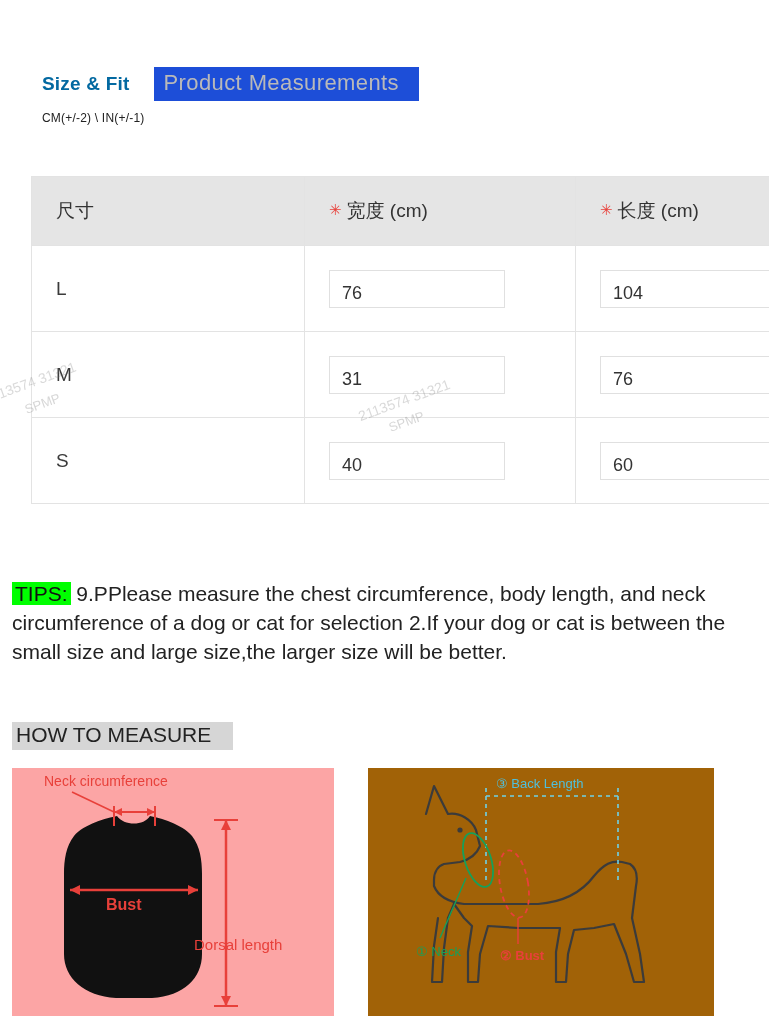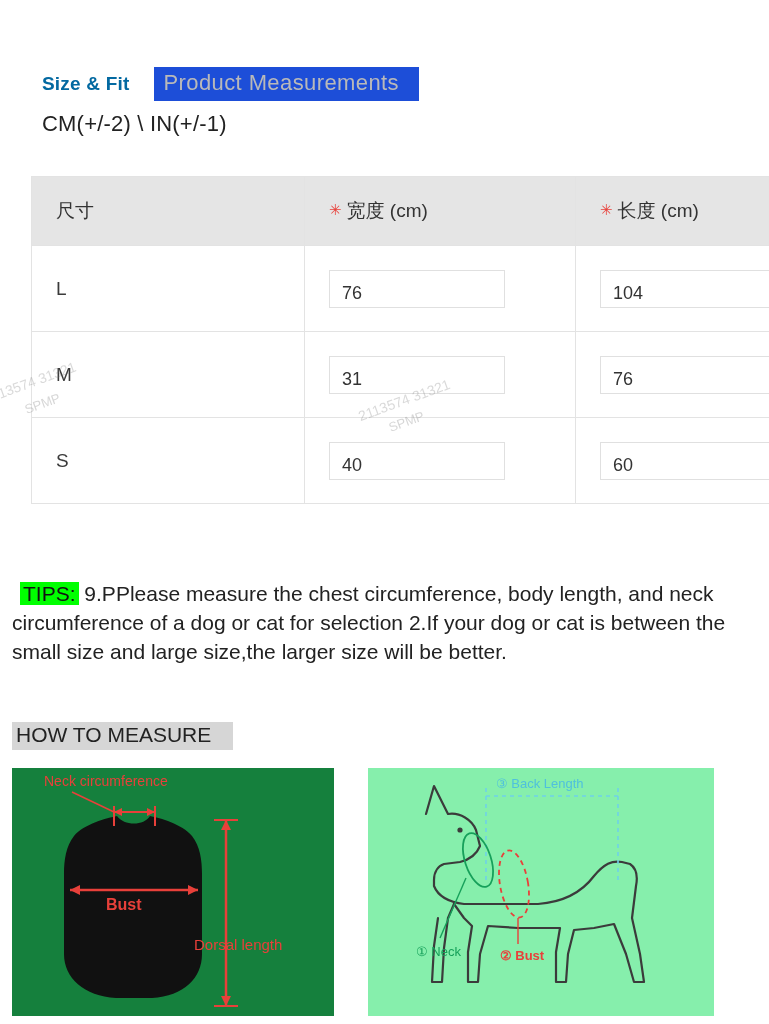--- a/index.html
+++ b/index.html
@@ -43,21 +43,21 @@
   .title-badge {
     margin-left: 24px;
     font-size: 22px;
     color: #b9b9b9;
     background: #1d4ed8;
     padding: 3px 20px 5px 10px;
     letter-spacing: 0.4px;
   }
   .subtitle {
     margin-top: 10px;
-    font-size: 22px;
+    font-size: 12px;
     color: #222;
     letter-spacing: 0.2px;
   }
 
   
   .size-table {
     position: absolute;
     left: 31px;
     top: 176px;
     width: 668px;
@@ -142,21 +142,20 @@
     width: 748px;
     font-size: 21px;
     line-height: 1.38;
     color: #222;
   }
   .tips-label {
     background: #00ff00;
     color: #111;
     font-weight: normal;
     padding: 0 3px;
-    margin-left: 8px;
   }
   .tips p {
     margin: 0;
   }
   .how-to {
     position: absolute;
     left: 12px;
     top: 722px;
     font-size: 21px;
     color: #222;
@@ -170,29 +169,29 @@
     left: 12px;
     top: 768px;
     width: 748px;
     height: 248px;
     display: flex;
   }
   .fig-left {
     position: relative;
     width: 322px;
     height: 248px;
-    background: #15803d;
+    background: #fca5a5;
     text-align: center;
   }
   .fig-right {
     position: relative;
     width: 346px;
     height: 248px;
     margin-left: 34px;
-    background: #86efac;
+    background: #a16207;
   }
   .fig-svg { display: block; }
 </style>
 </head>
 <body>
 
 <div class="page">
 
   <div class="header">
     <div class="header-row">

